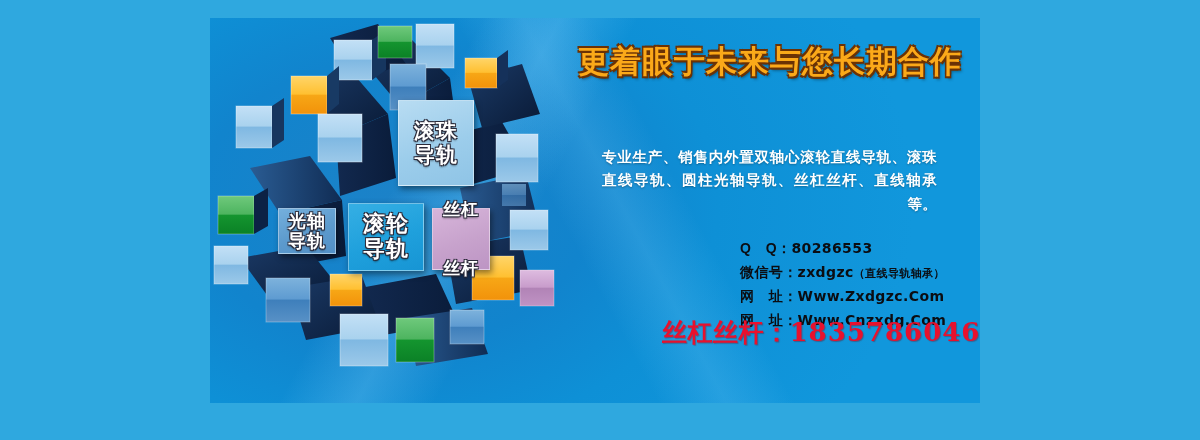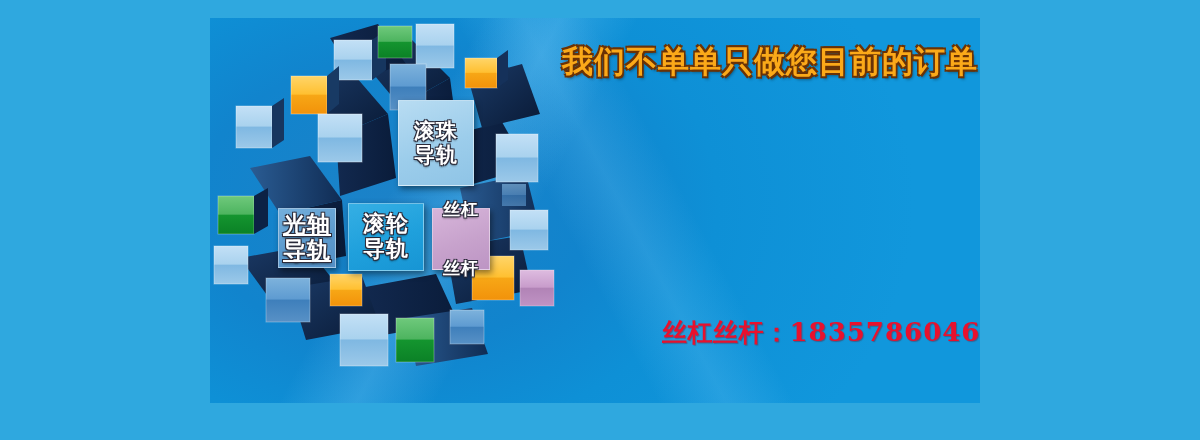--- a/index.html
+++ b/index.html
@@ -66,26 +66,25 @@
   .lb-gunzhu {
     left: 188px; top: 82px;
     width: 76px; height: 86px;
     background: linear-gradient(160deg, #B8DCF2 0%, #9CCDEB 55%, #8FC4E6 100%);
     border: 1px solid rgba(255,255,255,0.45);
     font-size: 21px;
     box-shadow: 2px 3px 6px rgba(0,0,0,0.45);
   }
   .lb-guangzhou {
     left: 68px; top: 190px;
-    width: 58px; height: 60px;
+    width: 58px; height: 46px;
     background: linear-gradient(160deg, #74AFDC 0%, #5C9ACD 55%, #5390C6 100%);
     border: 1px solid rgba(255,255,255,0.40);
-    font-size: 23px;
+    font-size: 18px;
     box-shadow: 2px 3px 6px rgba(0,0,0,0.45);
-    text-decoration: underline;
   }
   .lb-gunlun {
     left: 138px; top: 185px;
     width: 76px; height: 68px;
     background: linear-gradient(160deg, #35AFE4 0%, #1FA0DC 55%, #1795D4 100%);
     border: 1px solid rgba(255,255,255,0.40);
     font-size: 22px;
     box-shadow: 2px 3px 7px rgba(0,0,0,0.48);
   }
   .lb-sigang {
@@ -294,24 +293,39 @@
       </div>
       <div class="label-box lb-sigang">
         <span>丝杠</span>
         <span>丝杆</span>
       </div>
     </div>
 
     <div class="content">
 
       <div class="headline">
-        <span class="hl-line">我们不单单只做您目前的订单</span>
-      </div>
-
-
+        <span class="hl-line">更着眼于未来与您长期合作</span>
+      </div>
+
+      <div class="desc">专业生产、销售内外置双轴心滚轮直线导轨、滚珠直线导轨、圆柱光轴导轨、丝杠丝杆、直线轴承等。</div>
+
+      <div class="contact">
+        <span class="row">
+          <span class="lbl">Q　Q：</span><span class="val">80286553</span>
+        </span>
+        <span class="row">
+          <span class="lbl">微信号：</span><span class="val">zxdgzc</span><span class="note">（直线导轨轴承）</span>
+        </span>
+        <span class="row">
+          <span class="lbl">网　址：</span><span class="val">Www.Zxdgzc.Com</span>
+        </span>
+        <span class="row">
+          <span class="lbl">网　址：</span><span class="val">Www.Cnzxdg.Com</span>
+        </span>
+      </div>
 
       <div class="phone">
         <span>丝杠丝杆：</span><span class="num">18357860469</span>
       </div>
 
     </div>
   </div>
 </div>
 
 </body></html>

